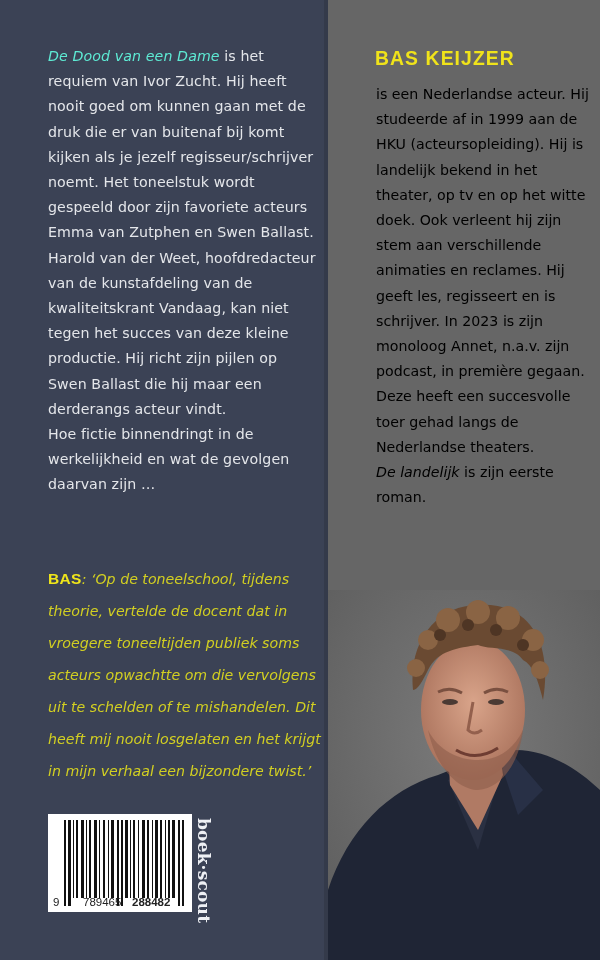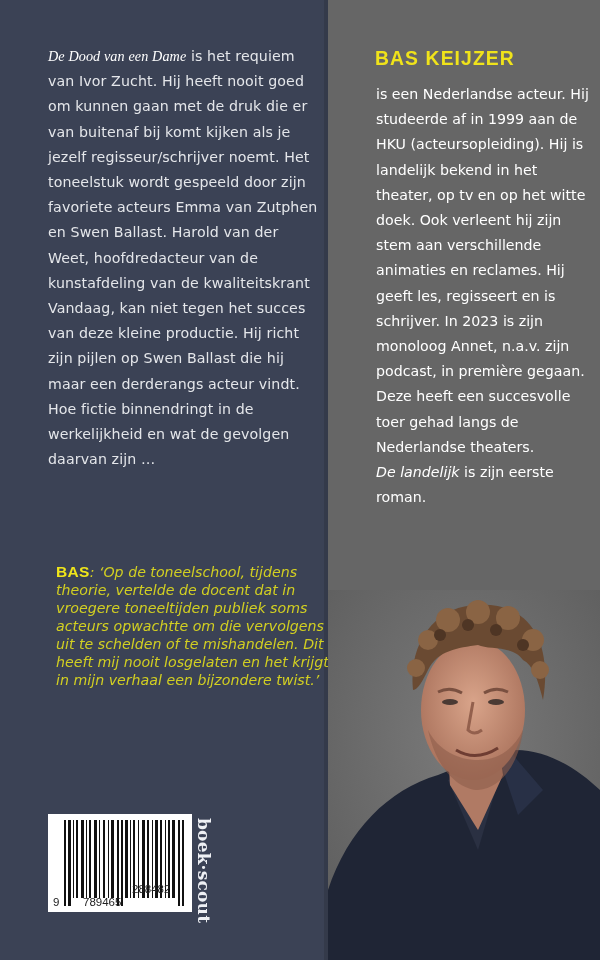--- a/index.html
+++ b/index.html
@@ -1,25 +1,25 @@
 <!DOCTYPE html>
 <html><head>
 <meta charset="utf-8">
 <style>
   html, body { margin:0; padding:0; }
   body { width:600px; height:960px; position:relative; overflow:hidden; background:#656565; font-family:"DejaVu Sans", sans-serif; }
   .left { position:absolute; left:0; top:0; width:324px; height:960px; background:#3b4255; }
   .edge { position:absolute; left:324px; top:0; width:4px; height:960px; background:#343a4a; }
   .right { position:absolute; left:328px; top:0; width:272px; height:960px; background:#666666; }
   .blurb { position:absolute; left:48px; top:44px; width:270px; color:#e4e6ea; font-size:14.2px; line-height:25.2px; letter-spacing:0.1px; }
-  .blurb .title { color:#ffffff; font-style:italic;font-family:Liberation Serif, serif; }
-  .quote { position:absolute; left:56px; top:563px; width:275px; color:#d2cf22; font-size:14.2px; line-height:18px; font-style:italic; }
+  .blurb .title { color:#5eead4; font-style:italic; }
+  .quote { position:absolute; left:48px; top:563px; width:275px; color:#d2cf22; font-size:14.2px; line-height:32px; font-style:italic; }
   .quote .who { font-style:normal; font-weight:bold; color:#f0e61a; font-family:"Liberation Sans Narrow","Liberation Sans", sans-serif; font-size:15.5px; letter-spacing:0.3px; }
   .author-name { position:absolute; left:375px; top:46px; color:#f0e31a; font-weight:bold; font-size:21px; letter-spacing:1.2px; font-family:"Liberation Sans", sans-serif; transform:scaleX(0.92); transform-origin:left; }
-  .bio { position:absolute; left:376px; top:82px; width:215px; color:#ffffff; font-size:14.2px; line-height:25.2px; }
+  .bio { position:absolute; left:376px; top:82px; width:215px; color:#000000; font-size:14.2px; line-height:25.2px; }
   .bio .title { font-style:italic; }
   .photo { position:absolute; left:328px; top:590px; width:272px; height:370px; overflow:hidden; background:#686868; }
   .barcode { position:absolute; left:48px; top:814px; width:144px; height:98px; background:#fff; }
   .barcode svg { position:absolute; left:0; top:0; }
   .bc-num { position:absolute; font-family:"Liberation Sans", sans-serif; font-size:11.5px; color:#222; }
   .publisher { position:absolute; left:190px; top:818px; width:96px; height:22px; transform:rotate(90deg); transform-origin:left top; left:214px; color:#eef0f4; font-weight:bold; font-size:17px; font-family:"DejaVu Serif", serif; white-space:nowrap; letter-spacing:0.2px; }
 </style>
 </head>
 <body>
 
@@ -122,16 +122,16 @@
         <rect x="112" y="6" width="2" height="78"></rect>
         <rect x="117" y="6" width="1" height="78"></rect>
       <rect x="120" y="6" width="2" height="78"></rect>
         <rect x="124" y="6" width="3" height="78"></rect>
         <rect x="130" y="6" width="2" height="86"></rect>
       <rect x="134" y="6" width="2" height="86"></rect>
     </g>
   </svg>
   <span class="bc-num" style="left:5px; top:82px;">9</span>
   <span class="bc-num" style="left:35px; top:82px;">789465</span>
-  <span class="bc-num" style="left:84px; top:69px;">288482</span>
+  <span class="bc-num" style="left:84px; top:82px;font-weight:bold;">288482</span>
 </div>
 
 <div class="publisher">boek·scout</div>
 
 </body></html>

